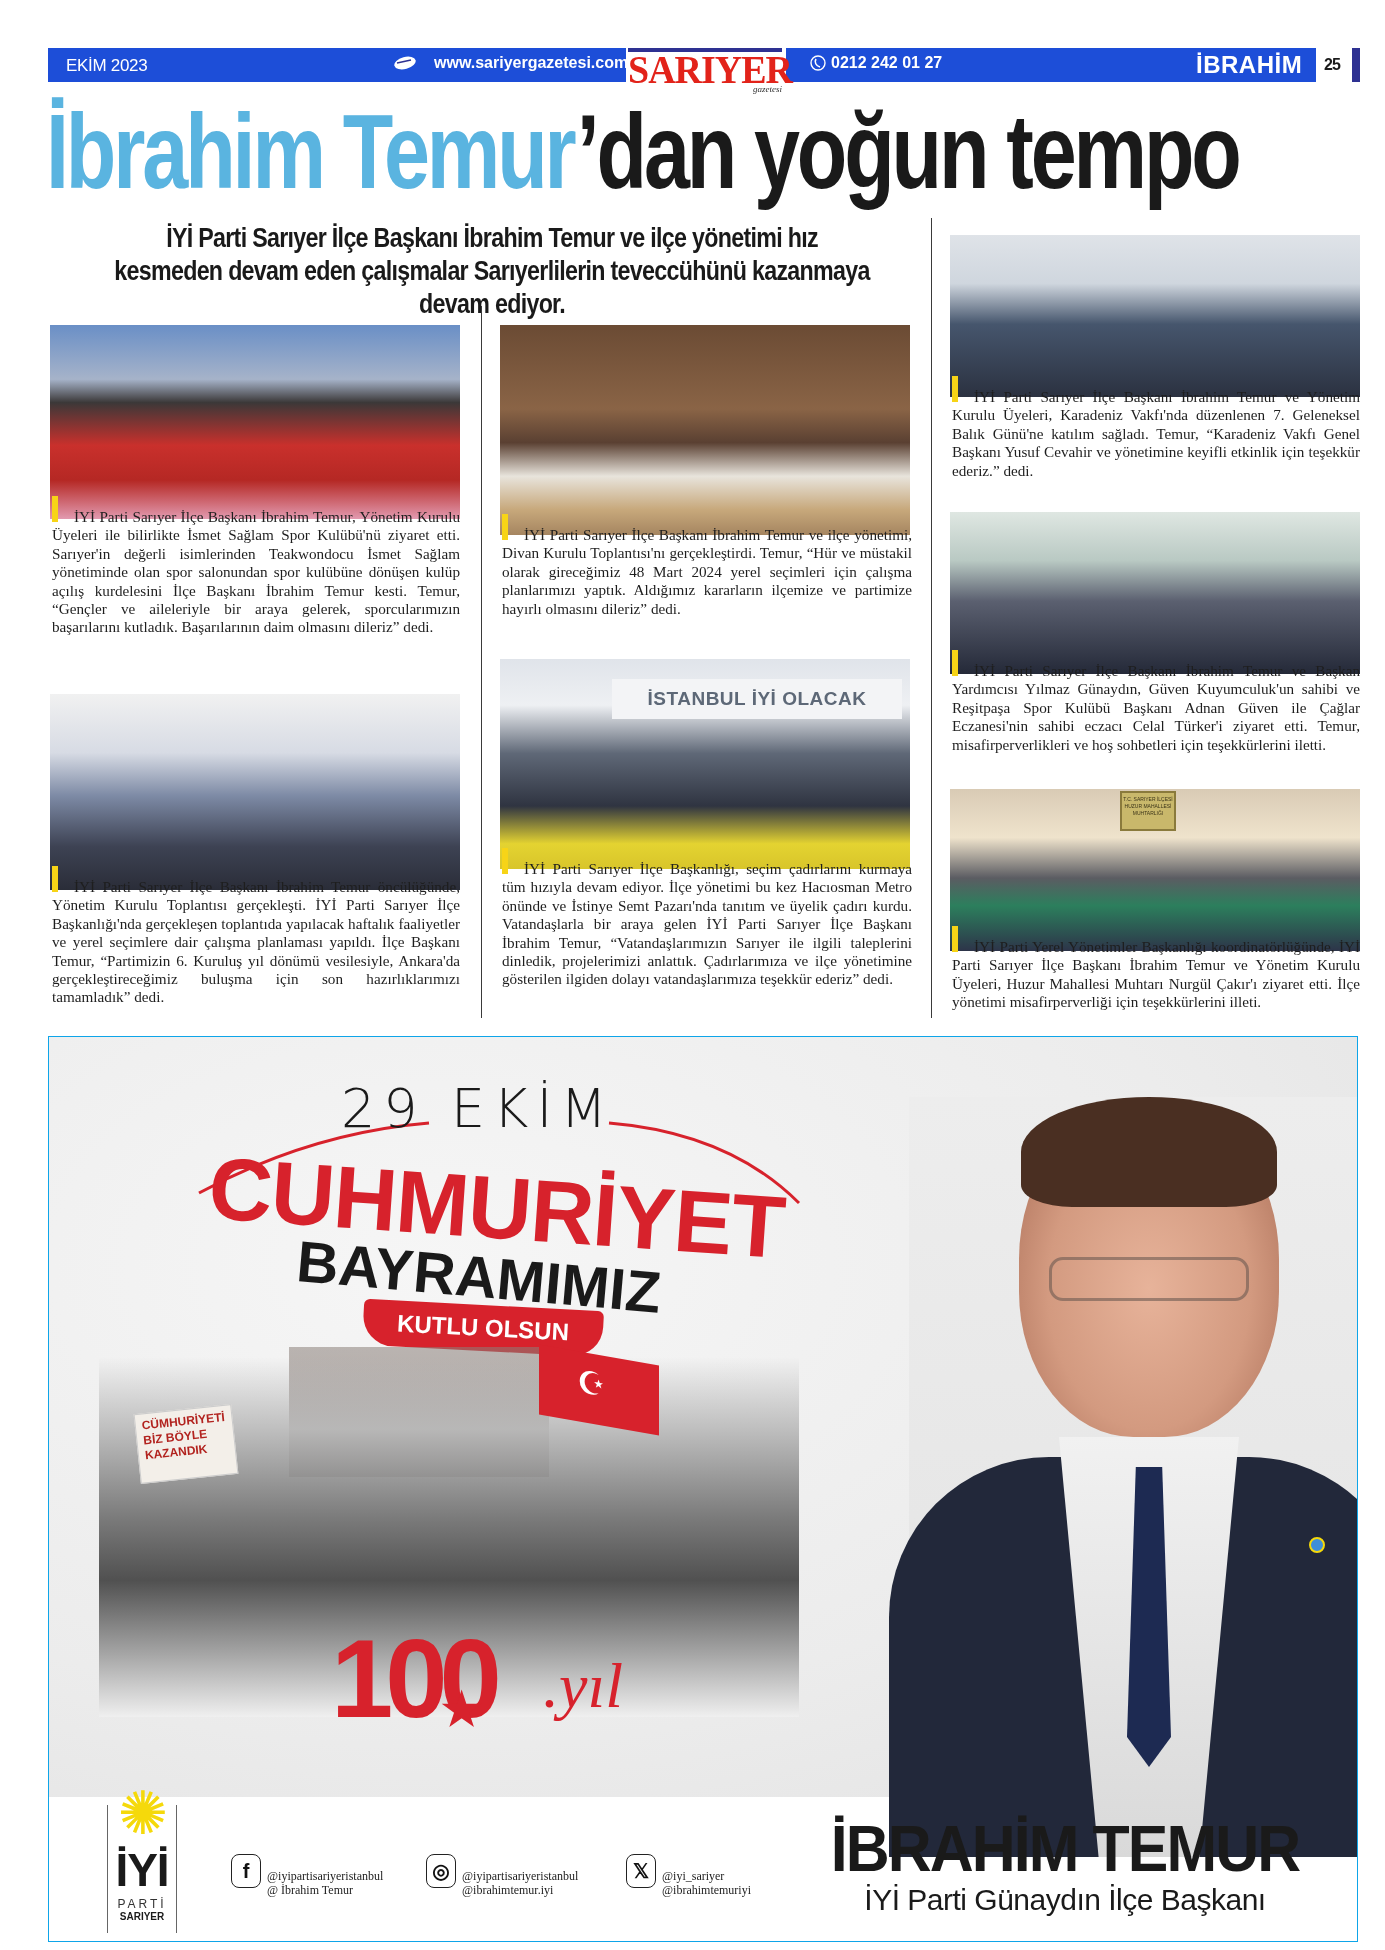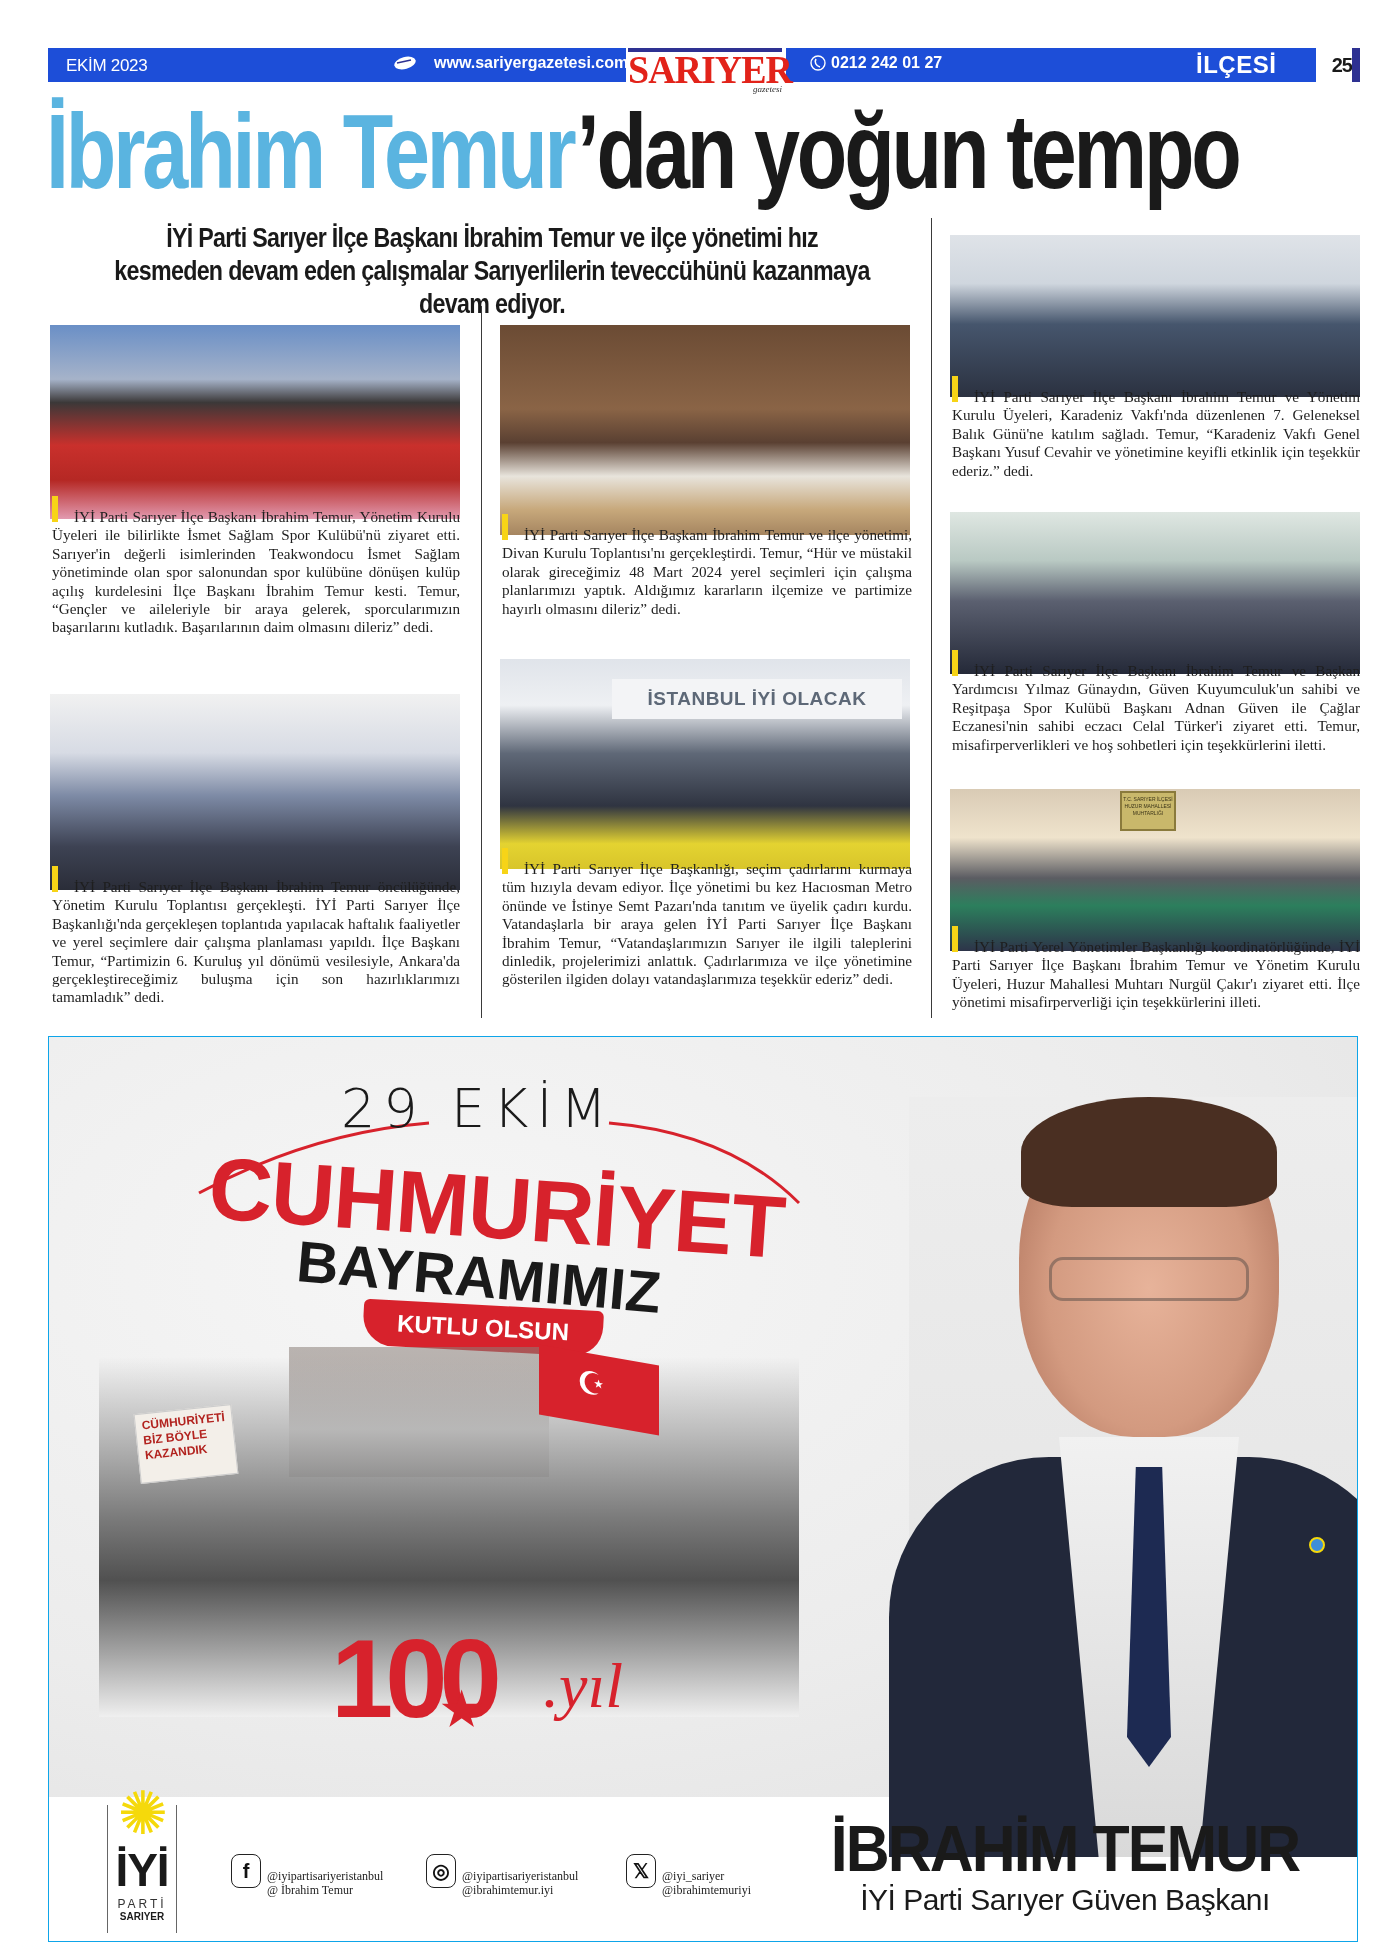--- a/index.html
+++ b/index.html
@@ -5,21 +5,21 @@
   * { box-sizing: border-box; margin: 0; padding: 0; }
   html, body { width: 1385px; height: 1950px; background: #ffffff; overflow: hidden; }
   body { position: relative; font-family: "Liberation Serif", serif; color: #1a1a1a; }
 
   
   .topbar { position: absolute; left: 48px; top: 48px; width: 1268px; height: 34px; background: #1d4ed8; }
   .topbar .date { position: absolute; left: 18px; top: 8px; color: #fff; font-family: "Liberation Sans", sans-serif; font-size: 17px; letter-spacing: -0.3px; }
   .topbar .web { position: absolute; left: 344px; top: 6px; color: #fff; font-family: "Liberation Sans", sans-serif; font-weight: bold; font-size: 16px; display: flex; align-items: center; gap: 16px; }
   .topbar .phone { position: absolute; left: 762px; top: 6px; color: #fff; font-family: "Liberation Sans", sans-serif; font-weight: bold; font-size: 16px; display: flex; align-items: center; gap: 5px; }
   .topbar .section { position: absolute; left: 1148px; top: 3px; color: #fff; font-family: "Liberation Sans", sans-serif; font-weight: bold; font-size: 24px; letter-spacing: 0.5px; }
-  .pagenum { position: absolute; left: 1316px; top: 48px; width: 36px; height: 34px; background: #fff; color: #1a1a1a; font-family: "Liberation Sans", sans-serif; font-weight: bold; font-size: 20px; text-align: right; line-height: 34px; letter-spacing: -1px; }
+  .pagenum { position: absolute; left: 1316px; top: 48px; width: 36px; height: 34px; background: #fff; color: #1a1a1a; font-family: "Liberation Sans", sans-serif; font-weight: bold; font-size: 16px; text-align: left; line-height: 34px; letter-spacing: -1px; padding-left: 8px; }
   .pagenum-tail { position: absolute; left: 1352px; top: 48px; width: 8px; height: 34px; background: #2e3192; }
   .logo { position: absolute; left: 626px; top: 44px; width: 160px; height: 46px; background: #fff; }
   .logo .bar { position: absolute; left: 2px; top: 4px; width: 154px; height: 4px; background: #2e3192; }
   .logo .word { position: absolute; left: 2px; top: 5px; font-family: "Liberation Serif", serif; font-weight: bold; font-size: 38px; color: #e2231a; letter-spacing: -1px; line-height: 40px; transform: scaleY(1.05); }
   .logo .sub { position: absolute; right: 4px; bottom: -4px; font-family: "Liberation Serif", serif; font-style: italic; font-size: 9px; color: #333; }
 
   
   .headline { position: absolute; left: 46px; top: 96px; width: 1310px; white-space: nowrap; font-family: "Liberation Sans", sans-serif; font-weight: bold; font-size: 106px; line-height: 110px; letter-spacing: -4px; transform: scaleX(0.78); transform-origin: left top; }
   .headline .blue { color: #5ab4e0; }
   .headline .dark { color: #1a1a1a; }
@@ -108,21 +108,21 @@
       </svg>
     <span>www.sariyergazetesi.com</span>
   </span>
   <span class="phone">
     <svg width="16" height="16" viewBox="0 0 16 16">
         <circle cx="8" cy="8" r="7" fill="none" stroke="#fff" stroke-width="1.4"></circle>
         <path d="M6 4 C4 7 6 11 10 12" stroke="#fff" stroke-width="1.6" fill="none"></path>
       </svg>
     <span>0212 242 01 27</span>
   </span>
-  <span class="section">İLÇESİ</span>
+  <span class="section">İBRAHİM</span>
 </div>
 <div class="pagenum">25</div>
 <div class="pagenum-tail"></div>
 <div class="logo">
   <div class="bar"></div>
   <div class="word">SARIYER</div>
   <div class="sub">gazetesi</div>
 </div>
 
 <h1 class="headline"><span class="blue">İbrahim Temur</span><span class="dark">’dan yoğun tempo</span></h1>
@@ -211,14 +211,14 @@
   </div>
   <div class="social social-x">
     <span class="icon-box">𝕏</span>
     <div class="handles">
       <div>@iyi_sariyer</div>
       <div>@ibrahimtemuriyi</div>
     </div>
   </div>
 
   <div class="ad-name">İBRAHİM TEMUR</div>
-  <div class="ad-role">İYİ Parti Sarıyer Güven Başkanı</div>
+  <div class="ad-role">İYİ Parti Günaydın İlçe Başkanı</div>
 </div>
 
 </body></html>

